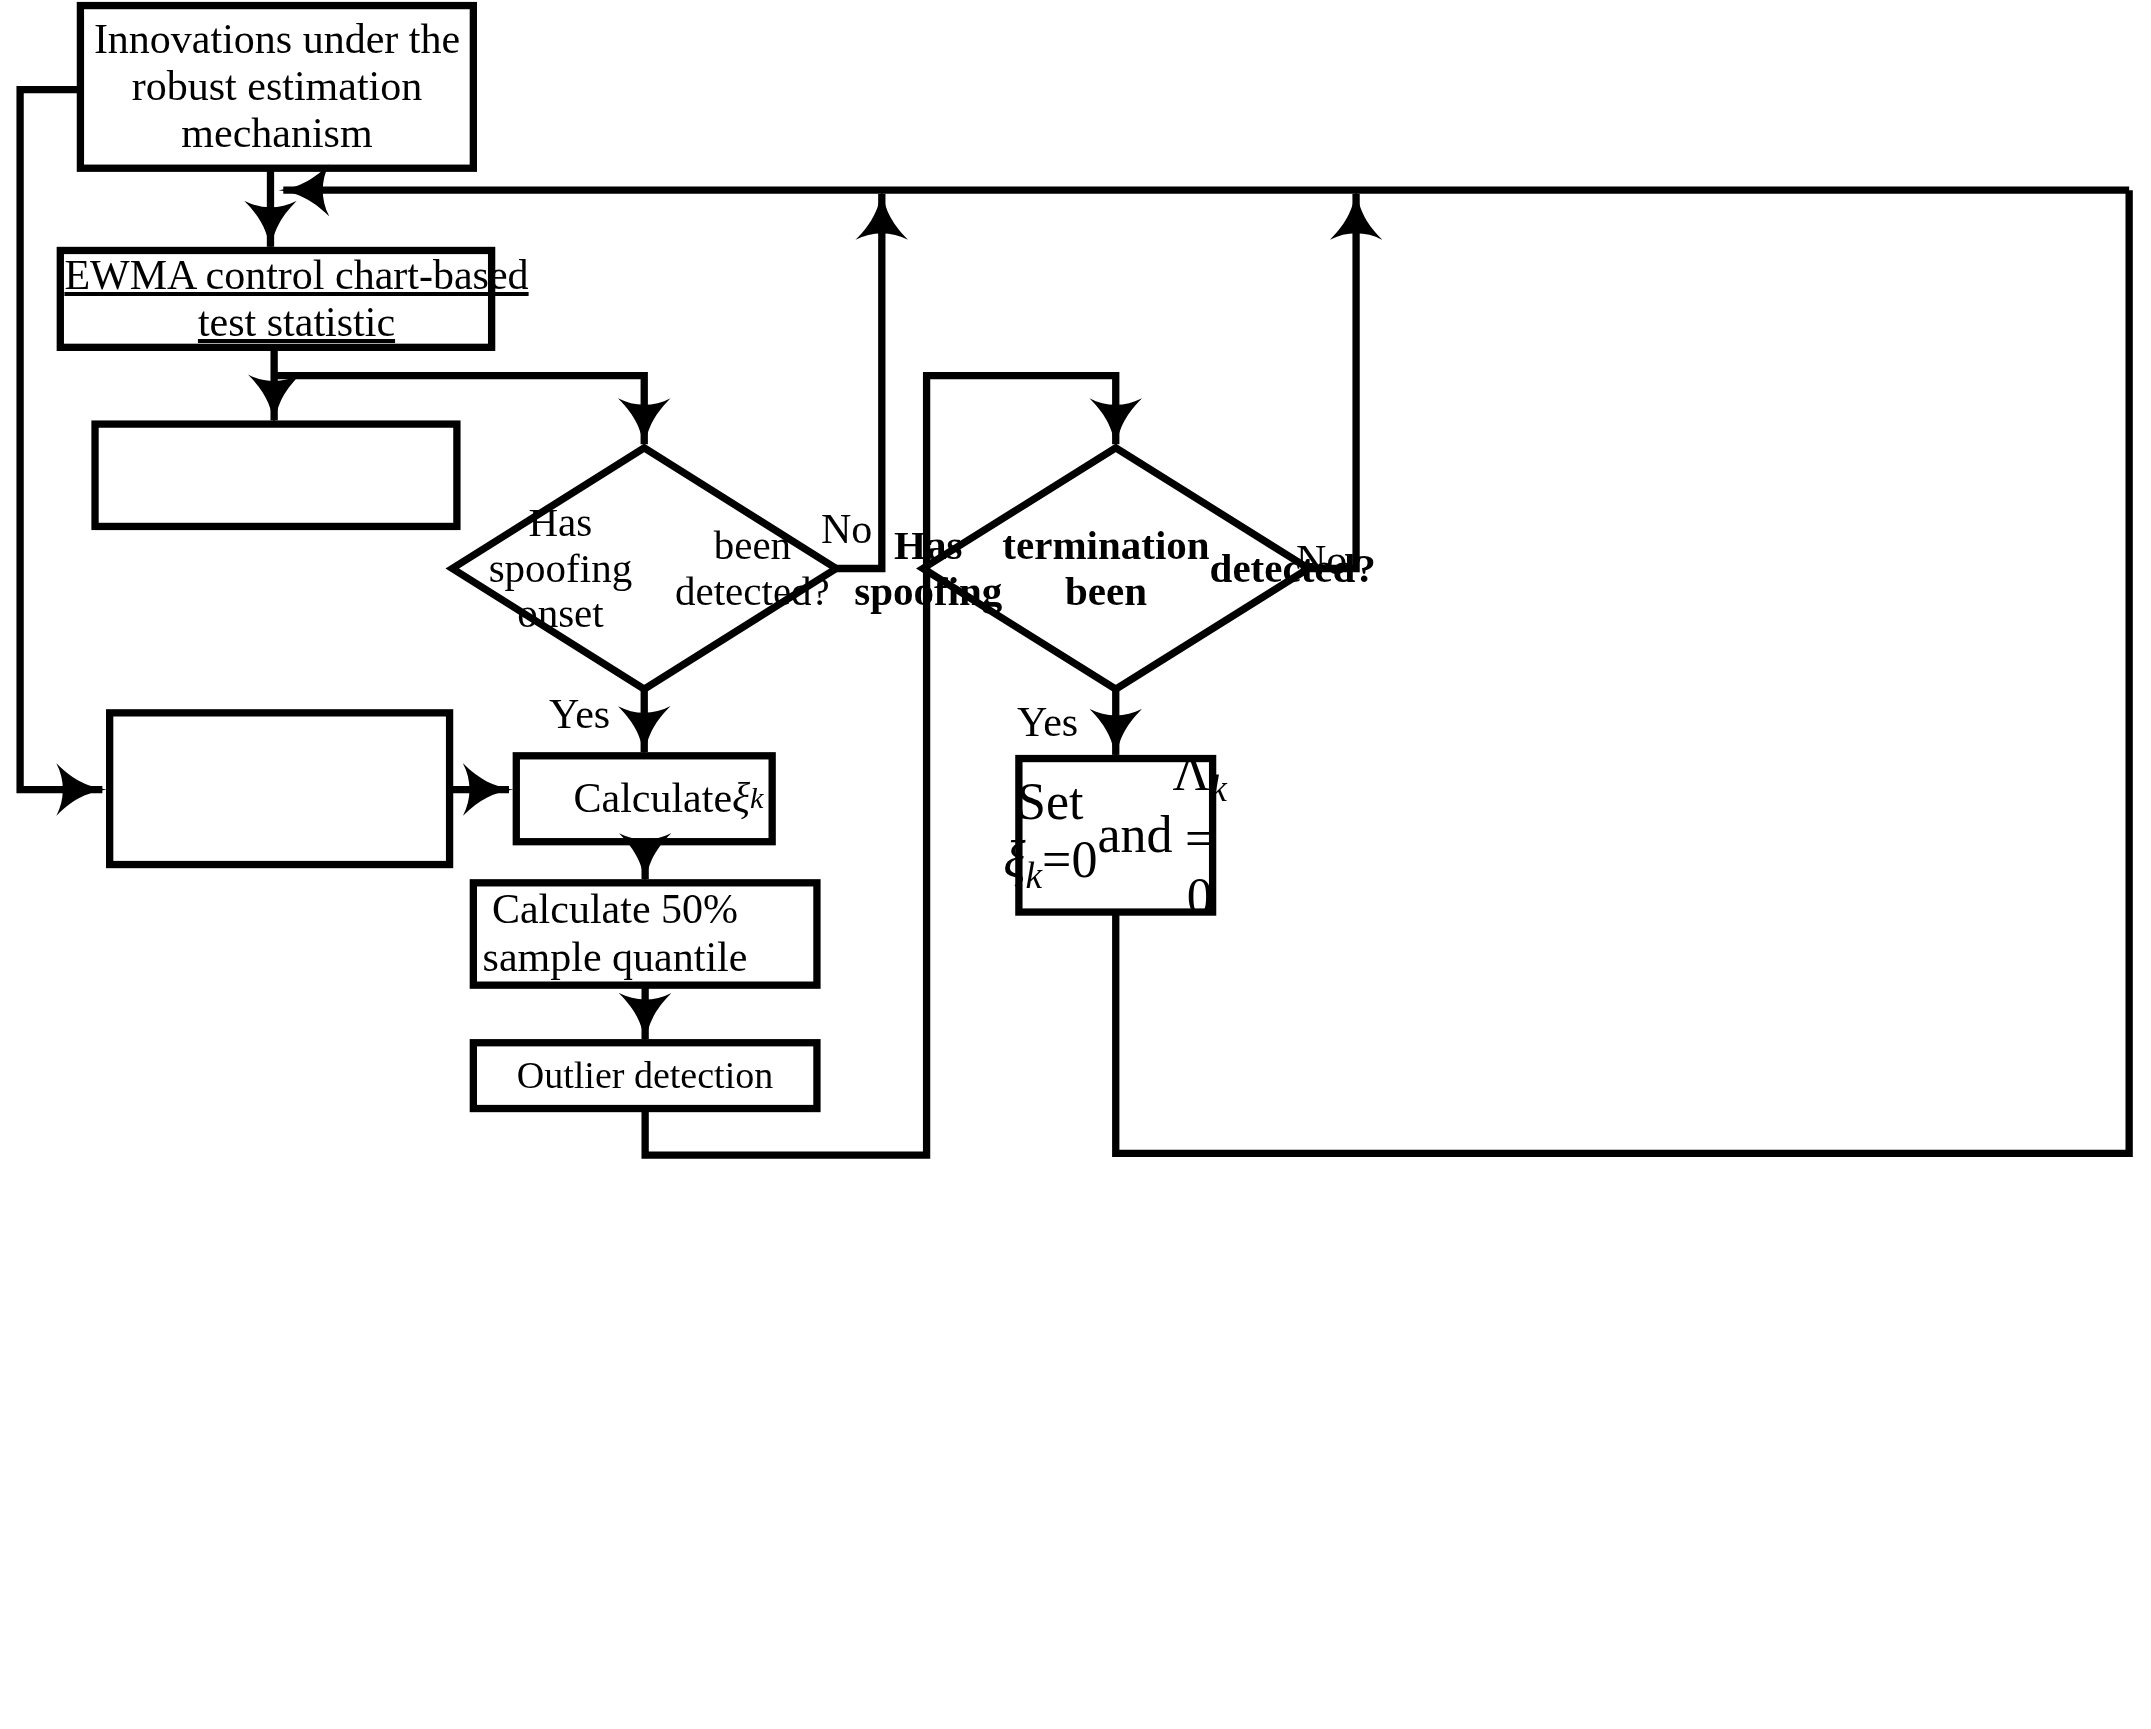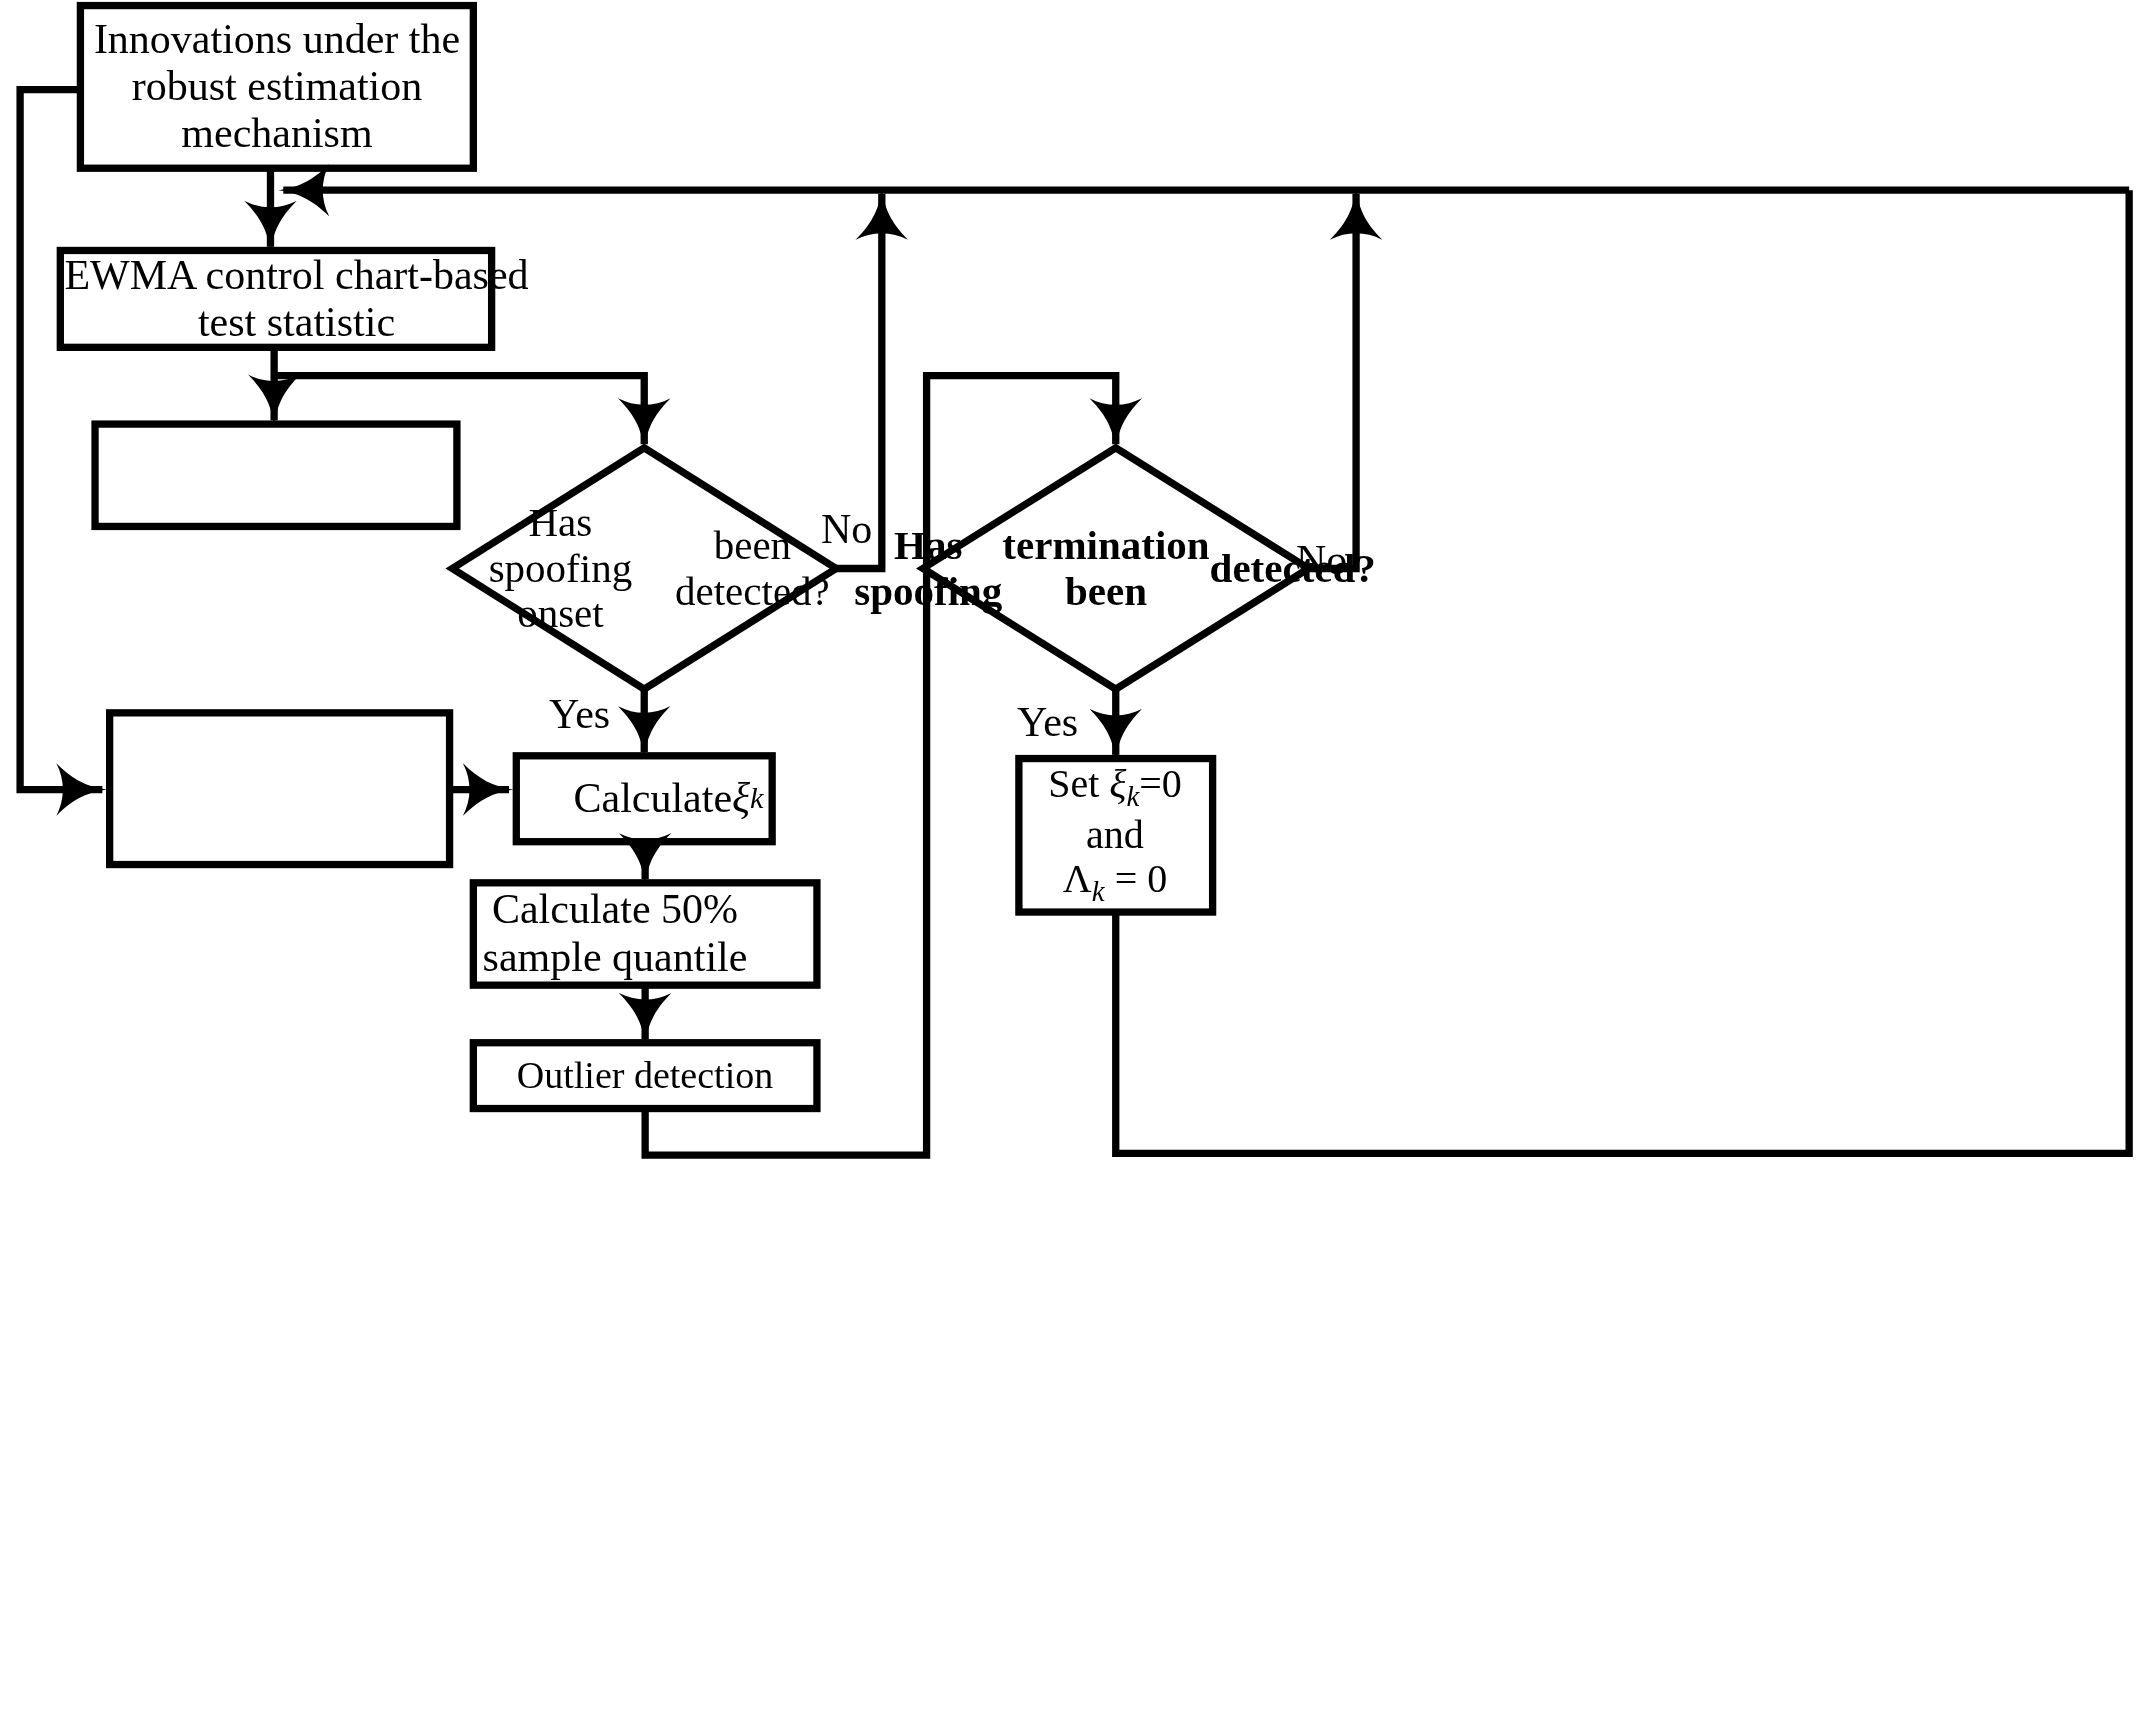--- a/index.html
+++ b/index.html
@@ -64,21 +64,21 @@
 
       <path d="M1221,754 L1221,826" marker-end="url(#ah)"></path>
 
       <path d="M1221,998 L1221,1262 L2330,1262 L2330,208"></path>
 
     </g>
   </svg>
 
   <div class="node-text" style="left:84px;top:9.1px;width:386px;height:155px;font-size:42px;">Innovations under the robust estimation mechanism</div>
 
-  <div class="node-text" style="left:64px;top:254px;width:465px;height:90px;font-size:42px;">EWMA control chart-based  test statistic</div>
+  <div class="node-text" style="left:64px;top:254px;width:465px;height:90px;font-size:42px;text-decoration:underline;">EWMA control chart-based  test statistic</div>
 
 
 
   <div class="node-text" style="left:452px;top:521px;width:384px;height:95px;font-size:41px;flex-direction:row;">
     <span>Has spoofing onset</span>
     <span>been detected?</span>
   </div>
 
   <div class="node-text" style="left:927px;top:499px;width:376px;height:139px;font-size:41px;flex-direction:row;font-weight:bold;">
     <span>Has spoofing</span>
@@ -89,21 +89,21 @@
   <div class="node-text" style="left:520px;top:759px;width:249px;height:79px;font-size:42px;margin-left:24px;">
     <span>Calculate </span>
       <span class="ital">ξ</span>
       <span class="sub">k</span>
   </div>
 
   <div class="node-text" style="left:477px;top:886px;width:276px;height:95px;font-size:42px;">Calculate 50% sample quantile</div>
 
   <div class="node-text" style="left:477px;top:1046px;width:336px;height:58px;font-size:38px;">Outlier detection</div>
 
-  <div class="node-text" style="left:1022px;top:762px;width:186px;height:146px;font-size:40px;flex-direction:column;">
+  <div class="node-text" style="left:1022px;top:762px;width:186px;height:146px;font-size:52px;flex-direction:row;">
     <span><span>Set </span><span class="ital">ξ</span><span class="sub">k</span><span>=0</span></span>
     <span>and</span>
     <span><span>Λ</span><span class="sub">k</span><span> = 0</span></span>
   </div>
 
   <div class="lbl" style="left:821px;top:505px;font-size:42px;">No</div>
 
   <div class="lbl" style="left:549px;top:690px;font-size:42px;">Yes</div>
 
   <div class="lbl" style="left:1296px;top:536px;font-size:42px;">No</div>

